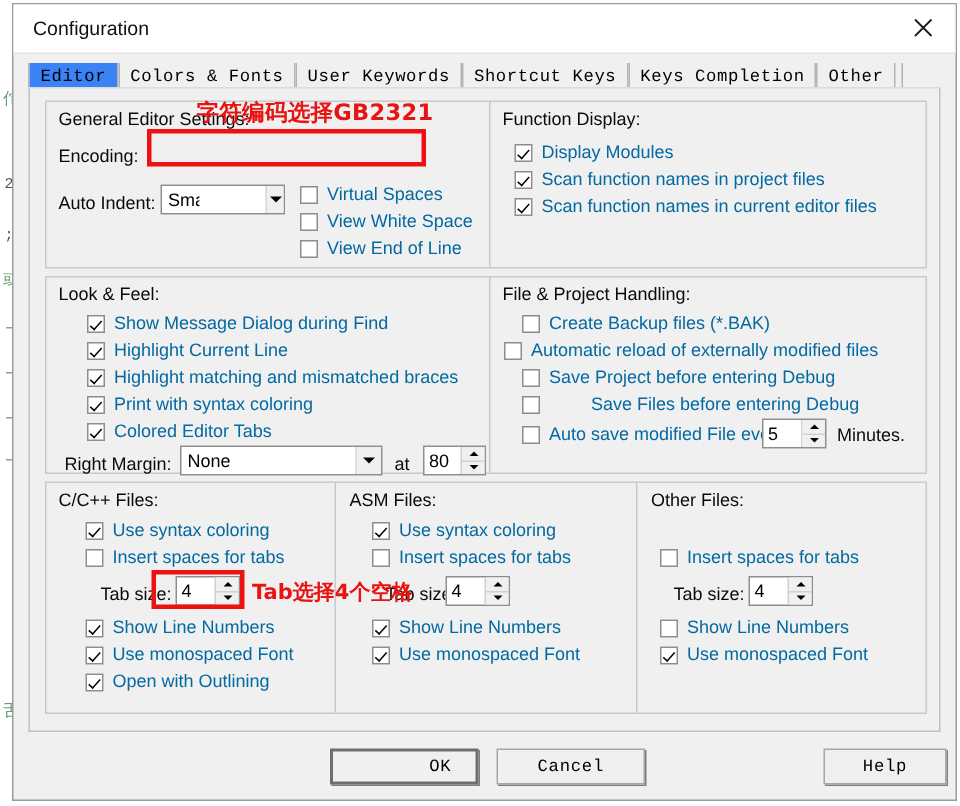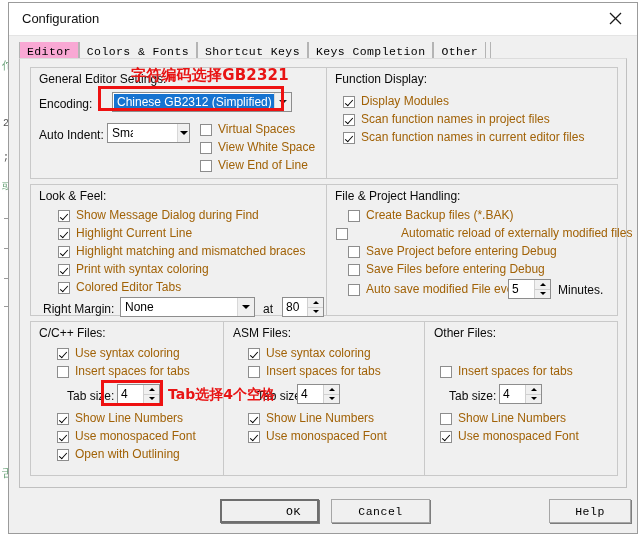--- a/index.html
+++ b/index.html
@@ -96,21 +96,21 @@
     line-height: 16px;
     box-sizing: border-box;
     background: #f0f0f0;
     border-left: 1px solid #b4b4b4;
     border-right: 1px solid #b4b4b4;
     white-space: nowrap;
     letter-spacing: .4px;
   }
   .tab.selected {
     border-top: none;
-    background: #f9a8d4;
+    background: #3b82f6;
     font-weight: normal;
   }
   #tab-end {
     width: 1px;
     height: 17px;
     border-left: 1px solid #b4b4b4;
     margin-left: 4px;
   }
 
   
@@ -171,21 +171,21 @@
     content: "";
     position: absolute;
     left: 3px; top: 1px;
     width: 3px; height: 7px;
     border: solid #000;
     border-width: 0 1.6px 1.6px 0;
     transform: rotate(42deg);
   }
   .chk .txt {
     font-size: 12px;
-    color: #a16207;
+    color: #0369a1;
     line-height: 13px;
   }
 
   
   .combo {
     position: absolute;
     box-sizing: border-box;
     background: #ffffff;
     border: 1px solid #8d8d8d;
     height: 20px;
@@ -340,41 +340,36 @@
       <svg width="13" height="13" viewBox="0 0 13 13" aria-hidden="true">
         <line x1="1" y1="1" x2="12" y2="12" stroke="#1a1a1a" stroke-width="1.2"></line>
         <line x1="12" y1="1" x2="1" y2="12" stroke="#1a1a1a" stroke-width="1.2"></line>
       </svg>
     </div>
   </div>
 
   <div id="tabstrip">
     <div class="tab selected">Editor</div>
     <div class="tab">Colors &amp; Fonts</div>
+    <div class="tab">User Keywords</div>
     <div class="tab">Shortcut Keys</div>
     <div class="tab">Keys Completion</div>
     <div class="tab">Other</div>
     <div id="tab-end"></div>
   </div>
 
   <div id="tabpage">
 
     <div class="group" style="left:10px; top:8px; width:588px; height:112px;"></div>
     <div class="group-sep" style="left:306px; top:9px; height:110px;"></div>
 
     <div class="grp-title" style="left:19px; top:13px;">General Editor Settings:</div>
     <div class="grp-title" style="left:315px; top:13px;">Function Display:</div>
 
     <div class="lbl" style="left:19px; top:38px;">Encoding:</div>
-    <div class="combo sel" style="left:92px; top:33px; width:180px;">
-      <div class="val">Chinese GB2312 (Simplified)</div>
-      <div class="arrow">
-          <i></i>
-        </div>
-    </div>
 
     <div class="lbl" style="left:19px; top:69px;">Auto Indent:</div>
     <div class="combo" style="left:87px; top:64px; width:83px;gap:44px;">
       <div class="val">Smart</div>
       <div class="arrow">
           <i></i>
         </div>
     </div>
 
     <div class="chk" style="left:180px; top:64px;">
@@ -447,29 +442,29 @@
         <span class="dn">
             <i></i>
           </span>
       </div>
     </div>
 
     <div class="chk" style="left:328px; top:150px;">
       <span class="box"></span>
       <span class="txt">Create Backup files (*.BAK)</span>
     </div>
-    <div class="chk" style="left:316px; top:168px;gap:47px;">
+    <div class="chk" style="left:316px; top:168px;">
       <span class="box"></span>
       <span class="txt">Automatic reload of externally modified files</span>
     </div>
     <div class="chk" style="left:328px; top:186px;">
       <span class="box"></span>
       <span class="txt">Save Project before entering Debug</span>
     </div>
-    <div class="chk" style="left:328px; top:204px;">
+    <div class="chk" style="left:328px; top:204px;gap:28px;">
       <span class="box"></span>
       <span class="txt">Save Files before entering Debug</span>
     </div>
     <div class="chk" style="left:328px; top:224px;">
       <span class="box"></span>
       <span class="txt">Auto save modified File every</span>
     </div>
     <div class="spin" style="left:488px; top:220px; width:43px;">
       <div class="sval">5</div>
       <div class="btns">

